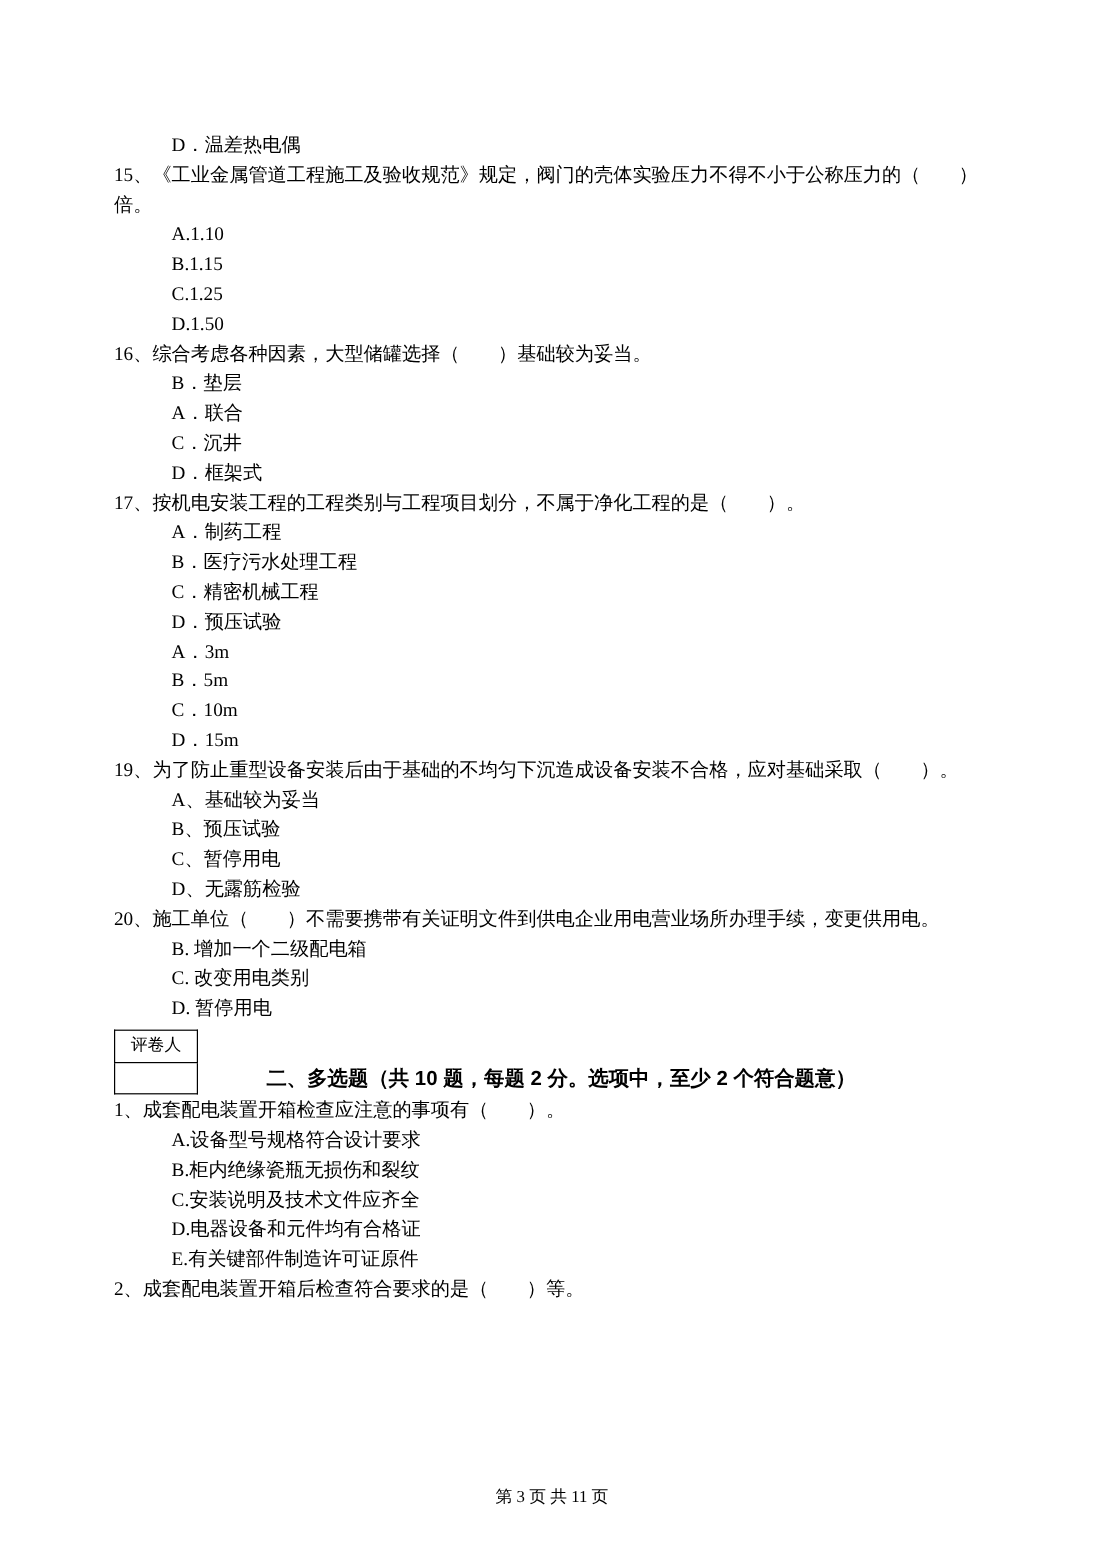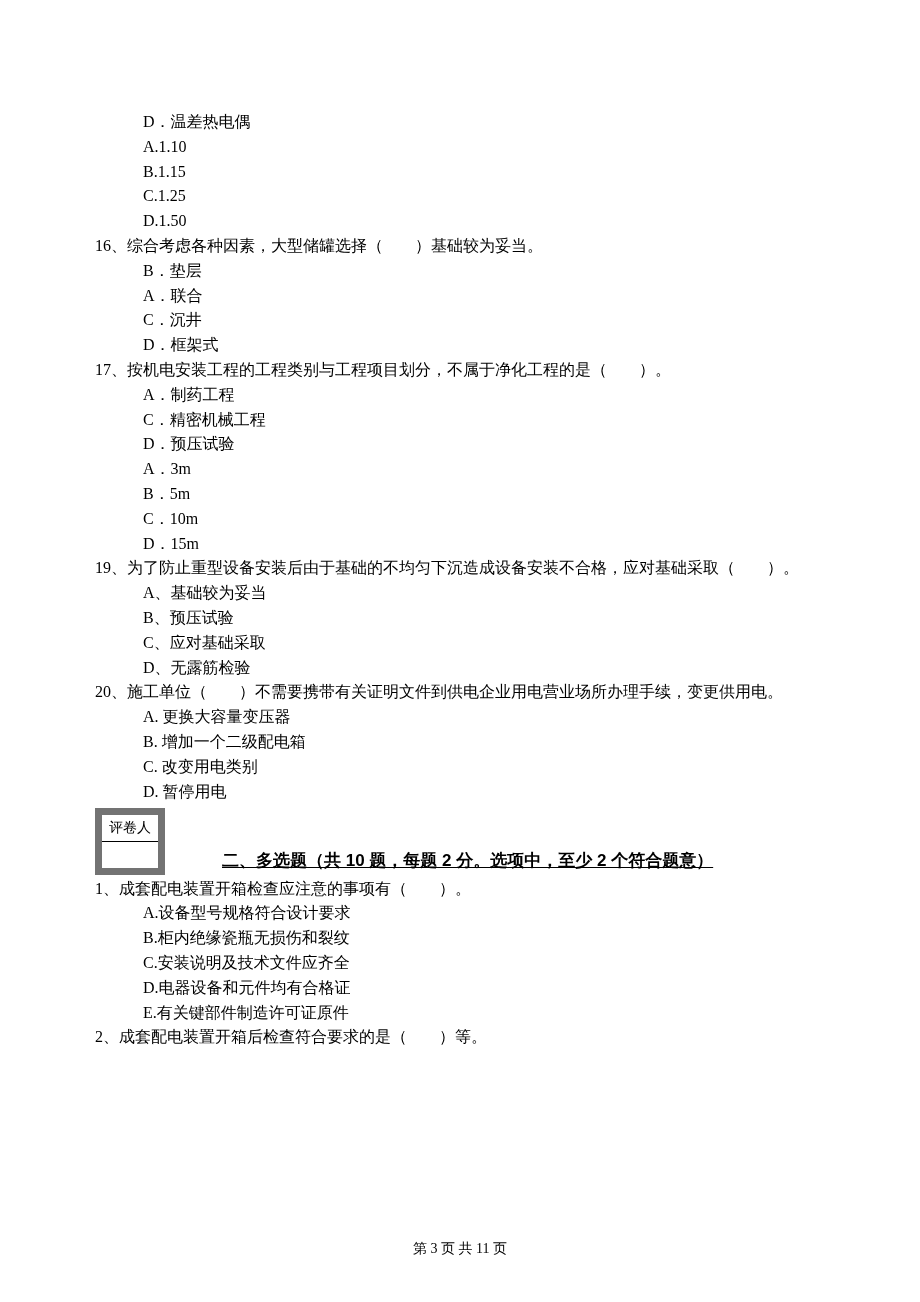--- a/index.html
+++ b/index.html
@@ -19,21 +19,21 @@
     position: relative;
   }
   .option {
     padding-left: 48px;
   }
   .question {
     padding-left: 0;
   }
   .scorer-box {
     width: 70px;
-    border: 7px solid #737373;
+    border: 1px solid #737373;
     border-collapse: collapse;
     font-size: 14px;
   }
   .scorer-box td {
     border: 1px solid #000;
     padding: 2px 6px;
     text-align: center;
     height: 18px;
   }
   .scorer-wrap {
@@ -41,68 +41,68 @@
     align-items: flex-end;
     gap: 12px;
     margin-top: 4px;
     margin-bottom: 2px;
   }
   .section-title {
     font-family: "SimHei", "黑体", sans-serif;
     font-weight: bold;
     font-size: 17px;
     margin-left: 45px;
-    text-decoration: underline;
   }
   .footer {
     position: absolute;
     left: 0;
     right: 0;
     bottom: 42px;
     text-align: center;
     font-size: 14px;
     margin-top: 44px;
   }
 </style>
 </head>
 <body>
 
 <div class="page">
 
   <div class="option">D．温差热电偶</div>
 
+  <div class="question">15、《工业金属管道工程施工及验收规范》规定，阀门的壳体实验压力不得不小于公称压力的（　　）倍。</div>
   <div class="option">A.1.10</div>
   <div class="option">B.1.15</div>
   <div class="option">C.1.25</div>
   <div class="option">D.1.50</div>
 
   <div class="question">16、综合考虑各种因素，大型储罐选择（　　）基础较为妥当。</div>
   <div class="option">B．垫层</div>
   <div class="option">A．联合</div>
   <div class="option">C．沉井</div>
   <div class="option">D．框架式</div>
 
   <div class="question">17、按机电安装工程的工程类别与工程项目划分，不属于净化工程的是（　　）。</div>
   <div class="option">A．制药工程</div>
+  <div class="option">B．医疗污水处理工程</div>
   <div class="option">C．精密机械工程</div>
   <div class="option">D．预压试验</div>
 
   <div class="option">A．3m</div>
   <div class="option">B．5m</div>
   <div class="option">C．10m</div>
   <div class="option">D．15m</div>
 
   <div class="question">19、为了防止重型设备安装后由于基础的不均匀下沉造成设备安装不合格，应对基础采取（　　）。</div>
   <div class="option">A、基础较为妥当</div>
   <div class="option">B、预压试验</div>
-  <div class="option">C、应对基础采取</div>
+  <div class="option">C、暂停用电</div>
   <div class="option">D、无露筋检验</div>
 
   <div class="question">20、施工单位（　　）不需要携带有关证明文件到供电企业用电营业场所办理手续，变更供用电。</div>
-  <div class="option">A. 更换大容量变压器</div>
   <div class="option">B. 增加一个二级配电箱</div>
   <div class="option">C. 改变用电类别</div>
   <div class="option">D. 暂停用电</div>
 
   <div class="scorer-wrap">
     <table class="scorer-box">
       <tbody>
           <tr>
             <td>评卷人</td>
           </tr>

